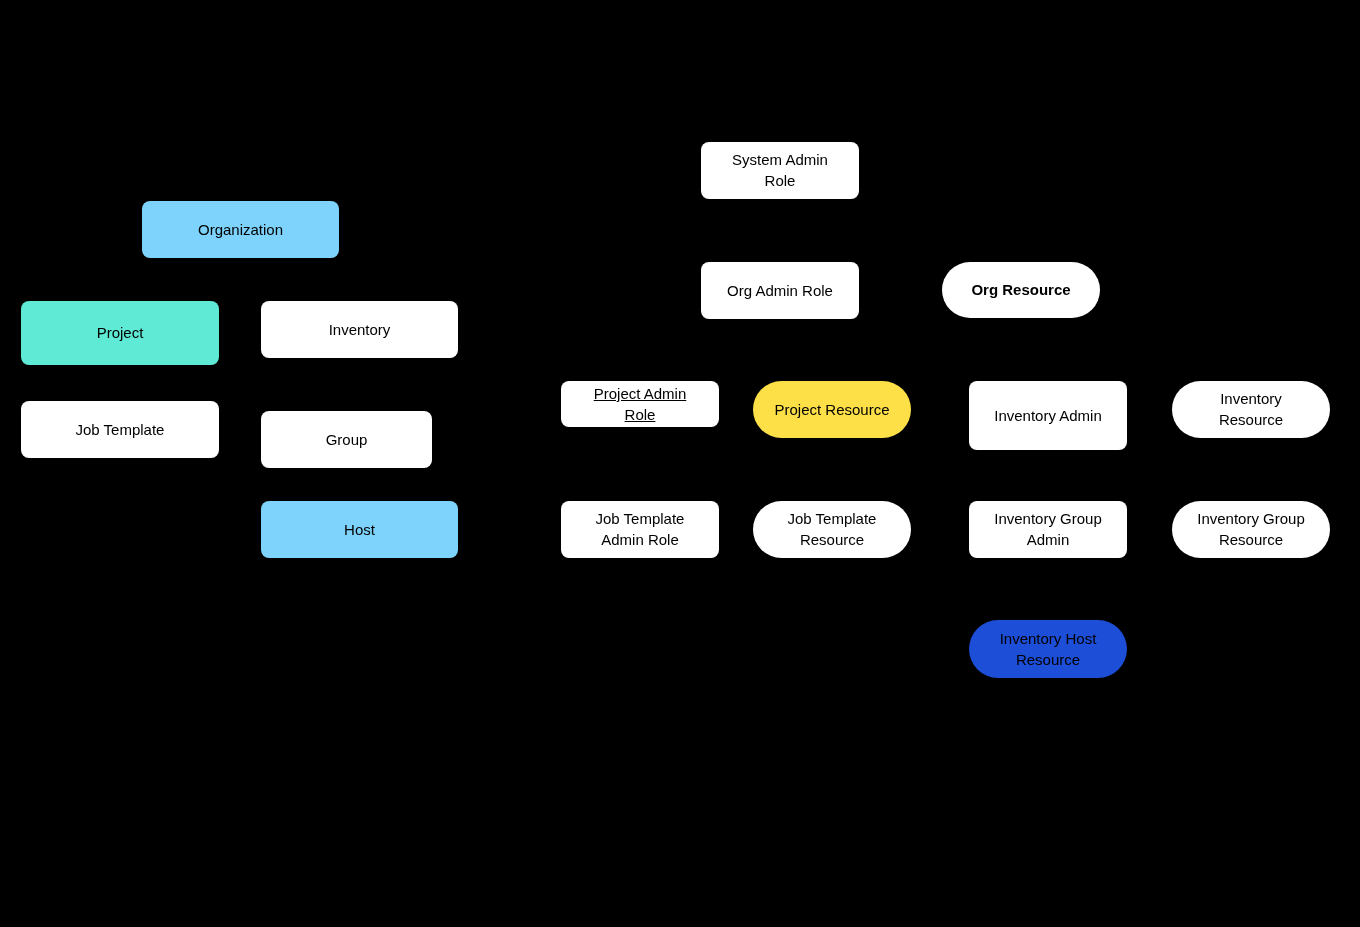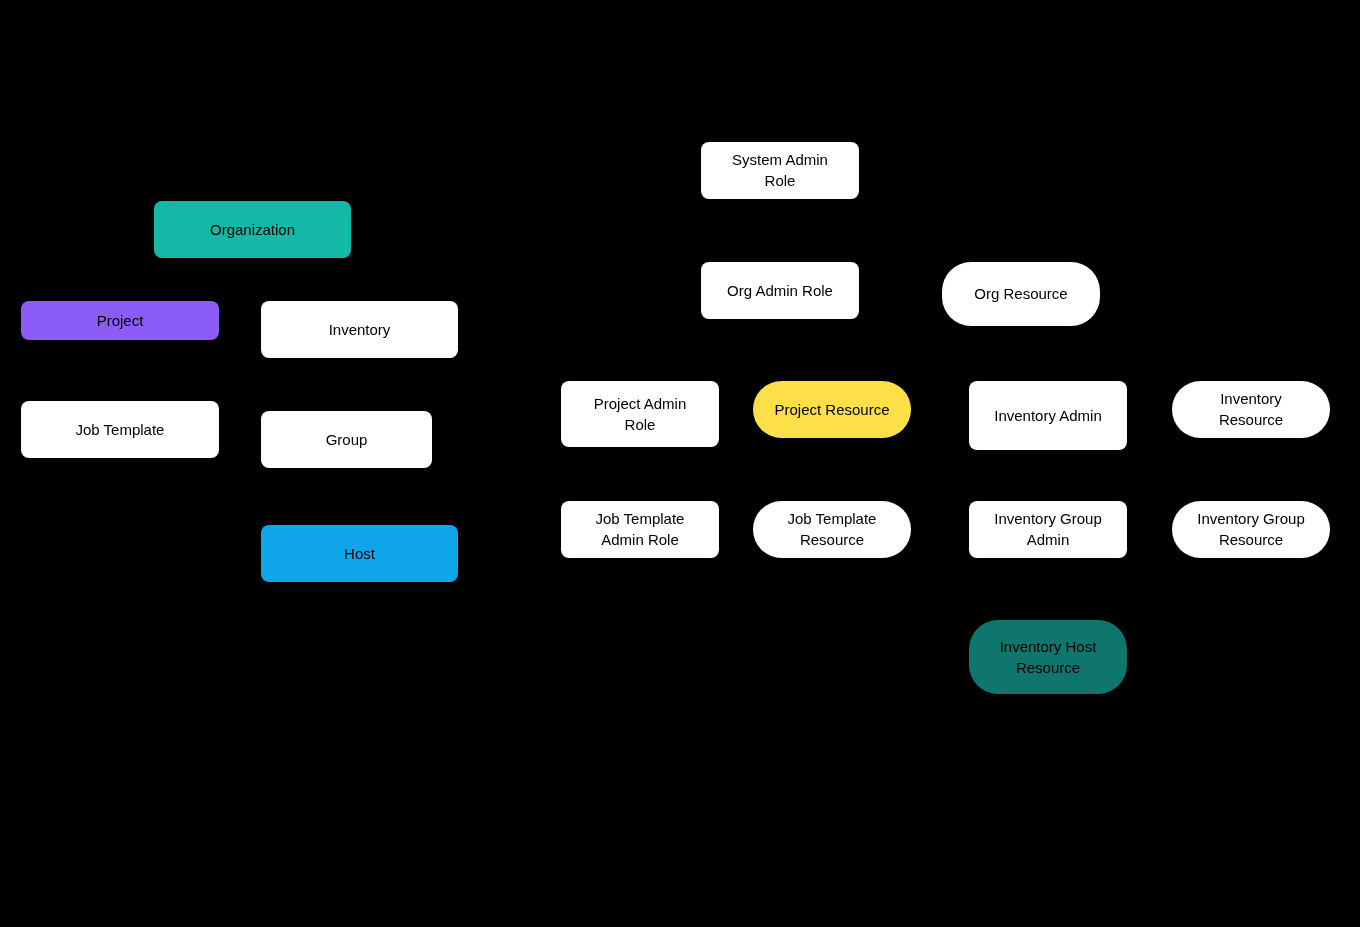--- a/index.html
+++ b/index.html
@@ -30,49 +30,49 @@
   .node.pill { border-radius: 29px; }
   .node-label-line {
     white-space: nowrap;
   }
 </style>
 </head>
 <body>
 
 <div class="canvas" style="background: rgb(0, 0, 0);">
   <div>
-      <div class="node rect" style="left: 154px; top: 201px; width: 197px; height: 57px; background: #14b8a6; color: rgb(0, 0, 0);">
+      <div class="node rect" style="left: 142px; top: 201px; width: 197px; height: 57px; background: #7dd3fc; color: rgb(0, 0, 0);">
         <div class="node-label-line">Organization</div>
       </div>
-      <div class="node rect" style="left: 21px; top: 301px; width: 198px; height: 39px; background: #8b5cf6; color: rgb(0, 0, 0);">
+      <div class="node rect" style="left: 21px; top: 301px; width: 198px; height: 64px; background: #5eead4; color: rgb(0, 0, 0);">
         <div class="node-label-line">Project</div>
       </div>
       <div class="node rect" style="left: 261px; top: 301px; width: 197px; height: 57px; background: rgb(255, 255, 255); color: rgb(0, 0, 0);">
         <div class="node-label-line">Inventory</div>
       </div>
       <div class="node rect" style="left: 21px; top: 401px; width: 198px; height: 57px; background: rgb(255, 255, 255); color: rgb(0, 0, 0);">
         <div class="node-label-line">Job Template</div>
       </div>
       <div class="node rect" style="left: 261px; top: 401px; width: 171px; height: 57px; background: rgb(255, 255, 255); color: rgb(0, 0, 0); margin-top: 10px;">
         <div class="node-label-line">Group</div>
       </div>
-      <div class="node rect" style="left: 261px; top: 501px; width: 197px; height: 57px; background: #0ea5e9; color: rgb(0, 0, 0); margin-top: 24px;">
+      <div class="node rect" style="left: 261px; top: 501px; width: 197px; height: 57px; background: #7dd3fc; color: rgb(0, 0, 0);">
         <div class="node-label-line">Host</div>
       </div>
       <div class="node rect" style="left: 701px; top: 142px; width: 158px; height: 57px; background: rgb(255, 255, 255); color: rgb(0, 0, 0);">
         <div class="node-label-line">System Admin</div>
         <div class="node-label-line">Role</div>
       </div>
       <div class="node rect" style="left: 701px; top: 262px; width: 158px; height: 57px; background: rgb(255, 255, 255); color: rgb(0, 0, 0); text-align: center;">
         <div class="node-label-line">Org Admin Role</div>
       </div>
-      <div class="node pill" style="left: 942px; top: 262px; width: 158px; height: 64px; background: rgb(255, 255, 255); color: rgb(0, 0, 0);">
+      <div class="node pill" style="left: 942px; top: 262px; width: 158px; height: 56px; background: rgb(255, 255, 255); color: rgb(0, 0, 0); font-weight: bold;">
         <div class="node-label-line">Org Resource</div>
       </div>
-      <div class="node rect" style="left: 561px; top: 381px; width: 158px; height: 66px; background: rgb(255, 255, 255); color: rgb(0, 0, 0);">
+      <div class="node rect" style="left: 561px; top: 381px; width: 158px; height: 46px; background: rgb(255, 255, 255); color: rgb(0, 0, 0); text-decoration: underline;">
         <div class="node-label-line">Project Admin</div>
         <div class="node-label-line">Role</div>
       </div>
       <div class="node pill" style="left: 753px; top: 381px; width: 158px; height: 57px; background: #fde047; color: rgb(0, 0, 0);">
         <div class="node-label-line">Project Resource</div>
       </div>
       <div class="node rect" style="left: 969px; top: 381px; width: 158px; height: 69px; background: rgb(255, 255, 255); color: rgb(0, 0, 0);">
         <div class="node-label-line">Inventory Admin</div>
       </div>
       <div class="node pill" style="left: 1172px; top: 381px; width: 158px; height: 57px; background: rgb(255, 255, 255); color: rgb(0, 0, 0);">
@@ -88,18 +88,18 @@
         <div class="node-label-line">Resource</div>
       </div>
       <div class="node rect" style="left: 969px; top: 501px; width: 158px; height: 57px; background: rgb(255, 255, 255); color: rgb(0, 0, 0);">
         <div class="node-label-line">Inventory Group</div>
         <div class="node-label-line">Admin</div>
       </div>
       <div class="node pill" style="left: 1172px; top: 501px; width: 158px; height: 57px; background: rgb(255, 255, 255); color: rgb(0, 0, 0);">
         <div class="node-label-line">Inventory Group</div>
         <div class="node-label-line">Resource</div>
       </div>
-      <div class="node pill" style="left: 969px; top: 620px; width: 158px; height: 74px; background: #0f766e; color: rgb(0, 0, 0);">
+      <div class="node pill" style="left: 969px; top: 620px; width: 158px; height: 58px; background: #1d4ed8; color: rgb(0, 0, 0);">
         <div class="node-label-line">Inventory Host</div>
         <div class="node-label-line">Resource</div>
       </div>
     </div>
 </div>
 
 </body></html>

